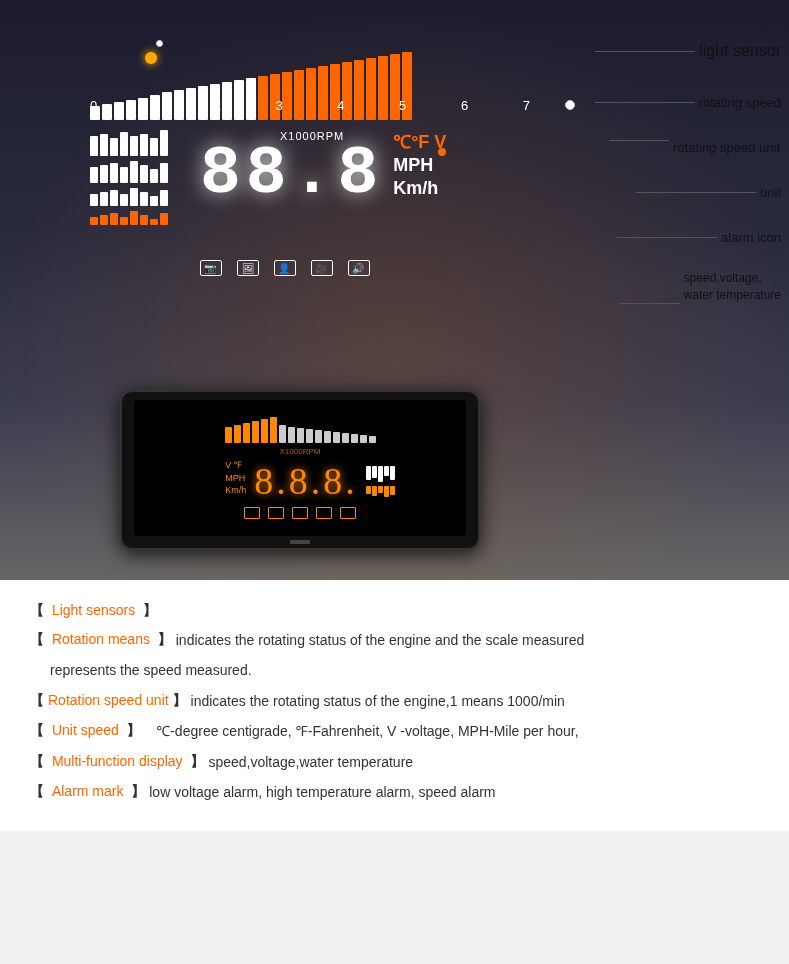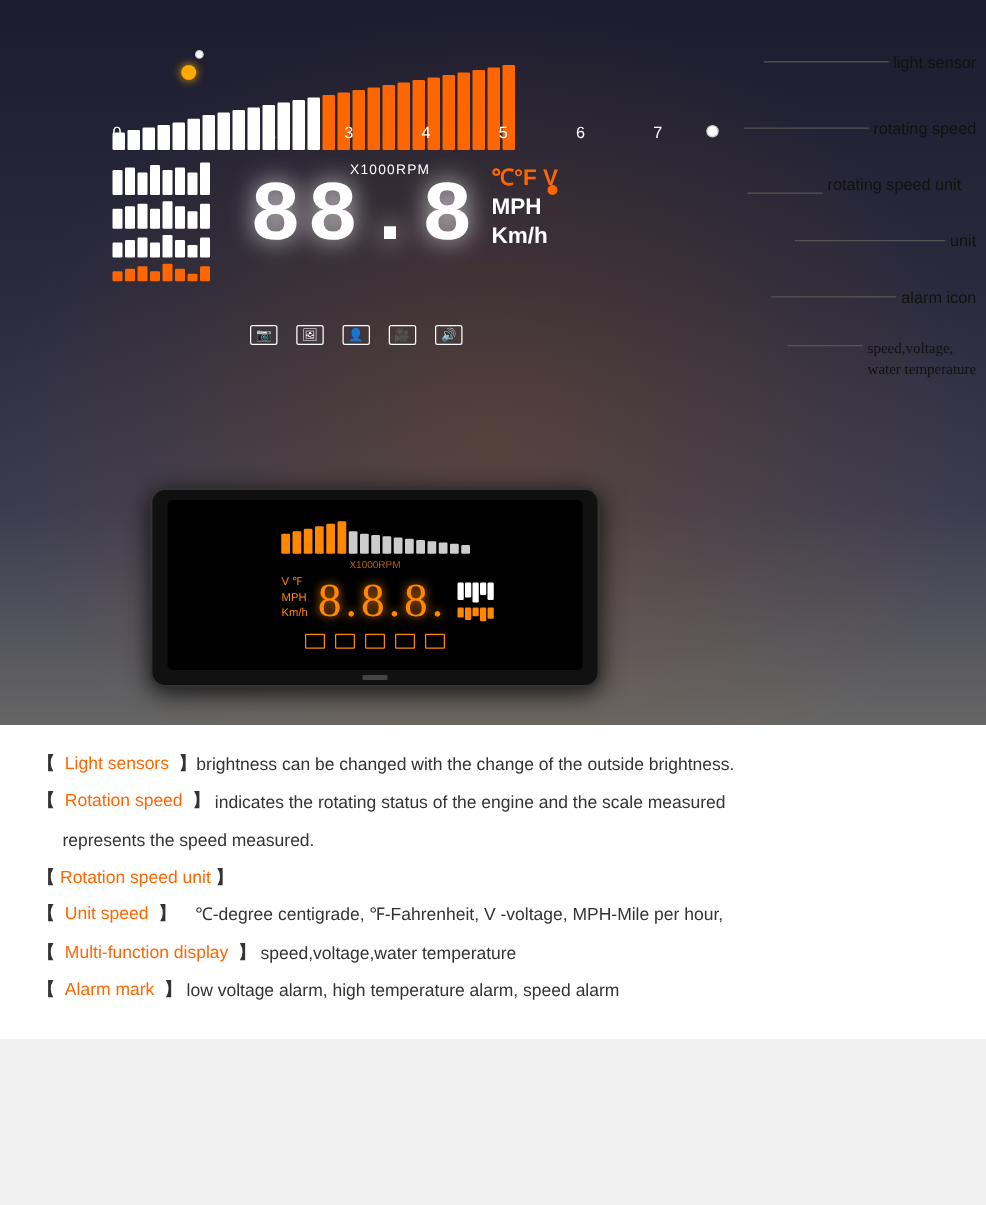--- a/index.html
+++ b/index.html
@@ -531,75 +531,75 @@
         <div class="dev-icon-box"></div>
         <div class="dev-icon-box"></div>
         <div class="dev-icon-box"></div>
         <div class="dev-icon-box"></div>
         <div class="dev-icon-box"></div>
       </div>
     </div>
     <div class="usb-port"></div>
   </div>
 
-  <div style="position:absolute;top:42px;right:8px;color:#111;font-size:13px;display:flex;align-items:center;">
+  <div style="position:absolute;top:42px;right:8px;color:#111;font-size:16px;display:flex;align-items:center;">
     <div style="width:100px;height:1px;background:#555;margin-right:4px;"></div>
     <span>light sensor</span>
   </div>
 
   <div style="position:absolute;top:95px;right:8px;color:#111;font-size:13px;display:flex;align-items:center;">
     <div style="width:100px;height:1px;background:#555;margin-right:4px;"></div>
     <span>rotating speed</span>
   </div>
 
-  <div style="position:absolute;top:140px;right:20px;color:#111;font-size:13px;display:flex;align-items:flex-end;">
+  <div style="position:absolute;top:140px;right:9px;color:#111;font-size:13px;display:flex;align-items:flex-start;">
     <div style="width:60px;height:1px;background:#555;margin-right:4px;"></div>
     <span>rotating speed unit</span>
   </div>
 
   <div style="position:absolute;top:185px;right:8px;color:#111;font-size:13px;display:flex;align-items:center;">
     <div style="width:120px;height:1px;background:#555;margin-right:4px;"></div>
     <span>unit</span>
   </div>
 
   <div style="position:absolute;top:230px;right:8px;color:#111;font-size:13px;display:flex;align-items:center;">
     <div style="width:100px;height:1px;background:#555;margin-right:4px;"></div>
     <span>alarm icon</span>
   </div>
 
-  <div style="position:absolute;top:270px;right:8px;color:#111;font-size:12px;display:flex;align-items:flex-start;font-family:Liberation Serif, serif;">
+  <div style="position:absolute;top:270px;right:8px;color:#111;font-size:12px;display:flex;align-items:flex-end;">
     <div style="width:60px;height:1px;background:#555;margin-right:4px;margin-top:6px;"></div>
     <span style="line-height:1.4;">speed,voltage,<br>water temperature</span>
   </div>
 
 </div>
 
 <div class="bottom-info">
 
   <div class="info-row">
     <span class="bold-bracket">【&nbsp;</span>
     <span class="highlight-text">Light sensors</span>
     <span class="bold-bracket">&nbsp;】</span>
-    <span class="desc-text">brightness can be changed with the change of the outside brightness.</span>
   </div>
 
   <div class="info-row">
     <span class="bold-bracket">【&nbsp;</span>
-    <span class="highlight-text">Rotation speed</span>
+    <span class="highlight-text">Rotation means</span>
     <span class="bold-bracket">&nbsp;】</span>
     <span class="desc-text">&nbsp;indicates the rotating status of the engine and the scale measured</span>
   </div>
   <div class="info-row" style="padding-left:20px;">
     <span class="desc-text">represents the speed measured.</span>
   </div>
 
   <div class="info-row">
     <span class="bold-bracket">【</span>
     <span class="highlight-text">Rotation speed unit</span>
     <span class="bold-bracket">】</span>
+    <span class="desc-text">&nbsp;indicates the rotating status of the engine,1 means 1000/min</span>
   </div>
 
   <div class="info-row">
     <span class="bold-bracket">【&nbsp;</span>
     <span class="highlight-text">Unit speed</span>
     <span class="bold-bracket">&nbsp;】</span>
     <span class="desc-text">&nbsp;&nbsp;&nbsp;&nbsp;℃-degree centigrade, ℉-Fahrenheit, V -voltage, MPH-Mile per hour,</span>
   </div>
 
   <div class="info-row">

